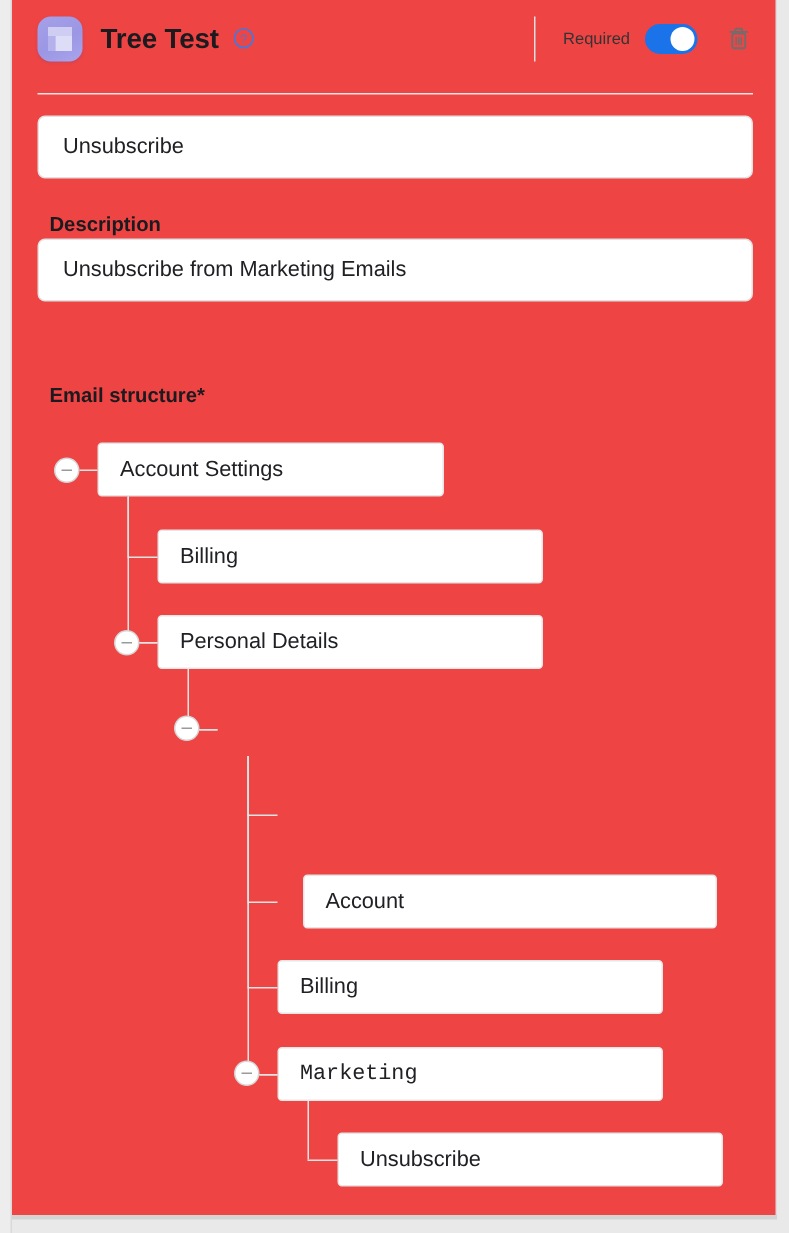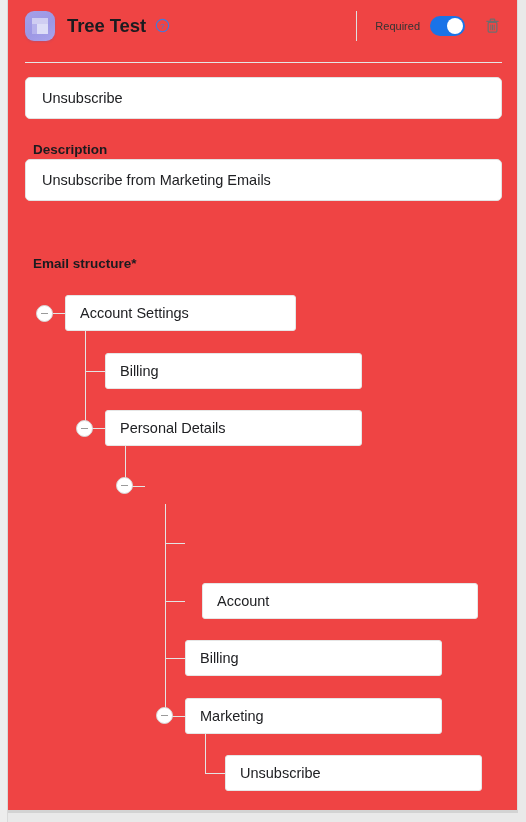--- a/index.html
+++ b/index.html
@@ -317,21 +317,21 @@
         <div class="line-h" style="left: 85px; top: 138px; width: 12px;"></div>
         <div class="collapse-btn" style="left: 68px; top: 129.5px;">
           <div class="minus"></div>
         </div>
         <div class="line-h" style="left: 125px; top: 195.5px; width: 12px;"></div>
         <div class="collapse-btn" style="left: 108px; top: 187px;">
           <div class="minus"></div>
         </div>
         <div class="tree-node" style="left: 177px; top: 292.5px; width: 276px; margin-left: 17px;">Account</div>
         <div class="tree-node" style="left: 177px; top: 350px; width: 257px;">Billing</div>
-        <div class="tree-node" style="left: 177px; top: 407.5px; width: 257px;">Marketing</div>
+        <div class="tree-node" style="left: 177px; top: 407.5px; width: 257px; font-family: Liberation Mono, monospace;">Marketing</div>
         <div class="line-h" style="left: 165px; top: 425.5px; width: 12px;"></div>
         <div class="collapse-btn" style="left: 148px; top: 417px;">
           <div class="minus"></div>
         </div>
         <div class="tree-node" style="left: 217px; top: 465px; width: 257px;">Unsubscribe</div>
       </div>
 
   </div>
 
   <div class="card-bottom-edge"></div>

